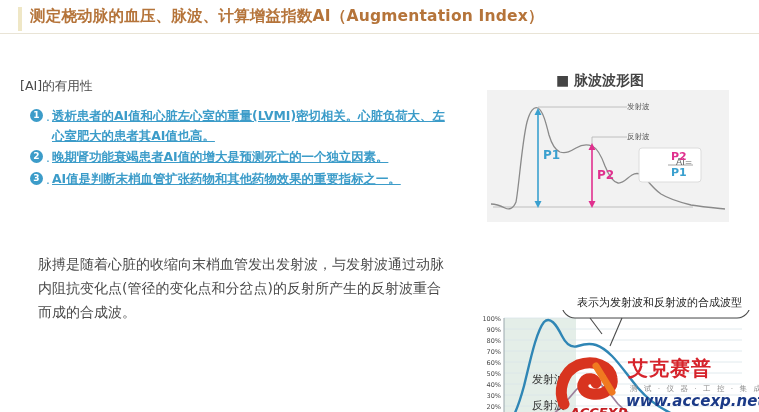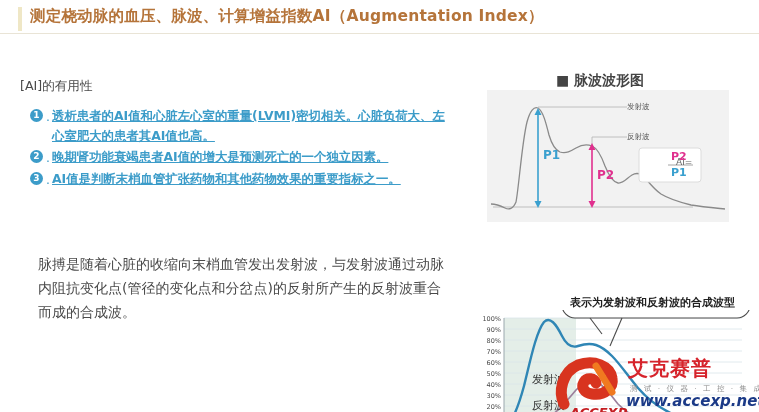--- a/index.html
+++ b/index.html
@@ -340,21 +340,21 @@
       </g>
 
       <g font-size="7.5" fill="#4a4a4a" text-anchor="middle" font-family="DejaVu Sans, Liberation Sans, sans-serif">
         <text x="38" y="129">0.0</text>
         <text x="74" y="129">0.2</text>
         <text x="110" y="129">0.4</text>
       </g>
     </svg>
 
     
-    <div style="position:absolute; left:100px; top:-15px; width:172px; text-align:left; font-size:11px; font-weight:bold; color:#222;">表示为发射波和反射波的合成波型</div>
+    <div style="position:absolute; left:100px; top:-15px; width:172px; text-align:right; font-size:11px; font-weight:normal; color:#222;">表示为发射波和反射波的合成波型</div>
 
     
     <div style="position:absolute; left:62px; top:62px; font-size:11px; color:#333;">发射波</div>
     <div style="position:absolute; left:62px; top:88px; font-size:11px; color:#333;">反射波</div>
   </div>
 </div>
 
 <div class="watermark">
   <svg width="209" height="60" viewBox="0 0 209 60" style="position:absolute;left:0;top:0;">
     <path d="M14,52 C8,40 12,20 28,13 C44,7 60,14 62,26 C64,36 54,44 42,42

